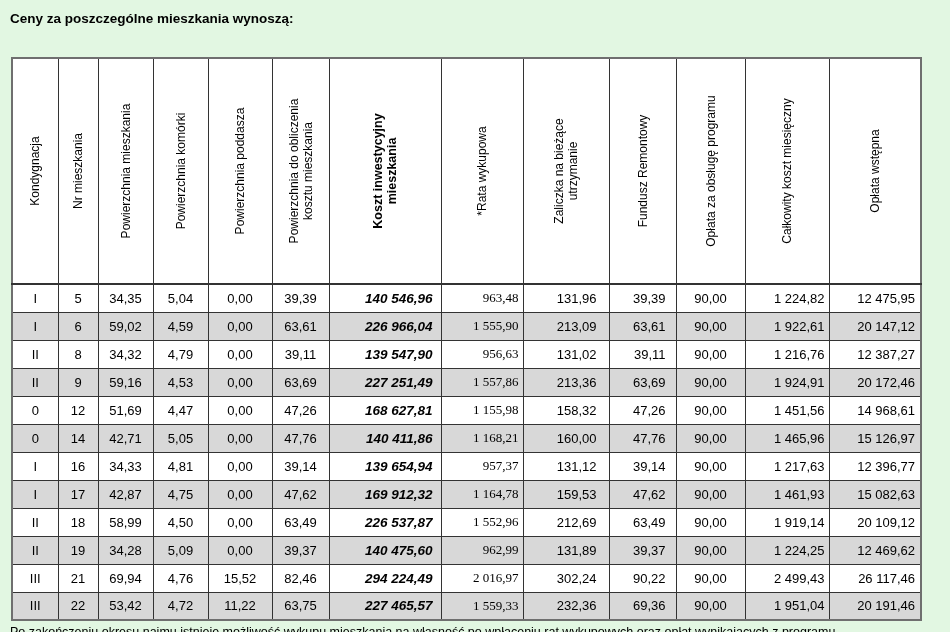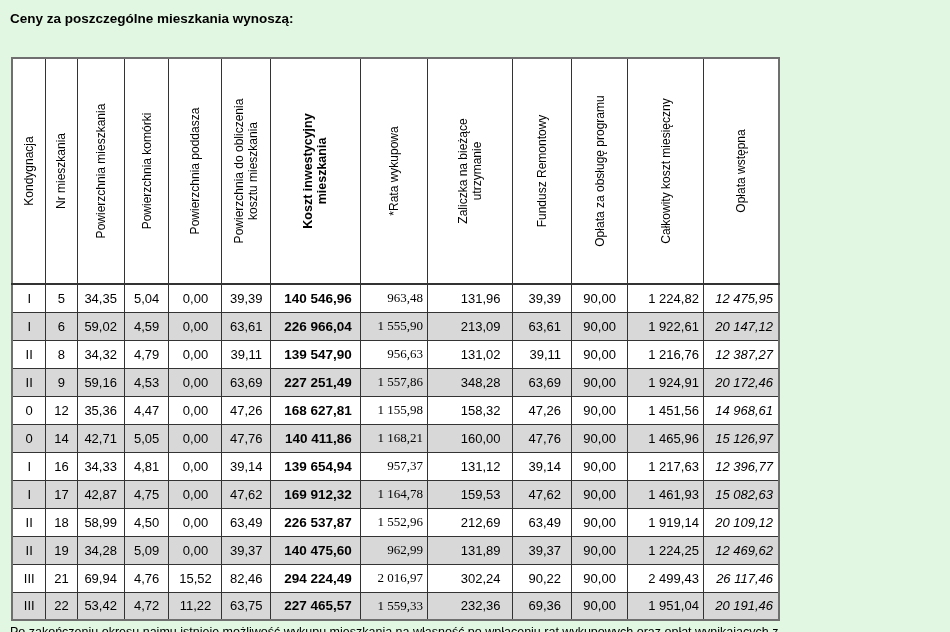--- a/index.html
+++ b/index.html
@@ -2,21 +2,21 @@
 <html><head>
 <meta charset="utf-8">
 <style>
   html, body { margin: 0; padding: 0; }
   body {
     width: 950px; height: 632px;
     background: #e2f7e2;
     font-family: "Liberation Sans", sans-serif;
     color: #000;
   }
-  .page { position: relative; width: 780px; height: 632px; overflow: hidden; }
+  .page { position: relative; width: 950px; height: 632px; overflow: hidden; }
 
   .title {
     position: absolute; left: 10px; top: 11px;
     font-size: 13.5px; font-weight: bold;
   }
 
   table.price-table {
     position: absolute; left: 11px; top: 57px;
     border-collapse: collapse; table-layout: fixed;
     background: #ffffff;
@@ -41,26 +41,26 @@
 
   .price-table tbody tr { height: 28px; }
   .price-table tbody tr:nth-child(even) td { background: #d8d8d8; }
   .price-table td {
     font-size: 13px; padding: 0; vertical-align: middle;
     background: #ffffff;
   }
 
   td.al-c { text-align: center; }
   td.al-r { text-align: right; }
-  td.c6 { font-weight: bold; font-size: 13.5px; padding-right: 8px; }
+  td.c6 { font-weight: bold; font-size: 13.5px; padding-right: 8px; font-style: italic; }
   td.c7 { padding-right: 4px; font-family: Liberation Serif, serif; }
   td.c8 { padding-right: 12px; padding-left: 32px; }
   td.c9 { padding-right: 10px; }
   td.c11 { padding-right: 4px; padding-left: 16px; }
-  td.c12 { padding-right: 5px; font-style: italic; }
+  td.c12 { padding-right: 5px; }
 
   .footnote-clip {
     position: absolute; left: 10px; top: 627px;
     width: 930px; height: 5px; overflow: hidden;
   }
   .footnote-text {
     font-size: 12.5px; line-height: 16px; margin-top: -3px;
     white-space: nowrap;
   }
 </style>
@@ -181,30 +181,30 @@
         </tr>
         <tr>
           <td class="al-c c0">II</td>
           <td class="al-c c1">9</td>
           <td class="al-c c2">59,16</td>
           <td class="al-c c3">4,53</td>
           <td class="al-c c4">0,00</td>
           <td class="al-c c5">63,69</td>
           <td class="al-r c6">227 251,49</td>
           <td class="al-r c7">1 557,86</td>
-          <td class="al-r c8">348,28</td>
+          <td class="al-r c8">213,36</td>
           <td class="al-r c9">63,69</td>
           <td class="al-c c10">90,00</td>
           <td class="al-r c11">1 924,91</td>
           <td class="al-r c12">20 172,46</td>
         </tr>
         <tr>
           <td class="al-c c0">0</td>
           <td class="al-c c1">12</td>
-          <td class="al-c c2">35,36</td>
+          <td class="al-c c2">51,69</td>
           <td class="al-c c3">4,47</td>
           <td class="al-c c4">0,00</td>
           <td class="al-c c5">47,26</td>
           <td class="al-r c6">168 627,81</td>
           <td class="al-r c7">1 155,98</td>
           <td class="al-r c8">158,32</td>
           <td class="al-r c9">47,26</td>
           <td class="al-c c10">90,00</td>
           <td class="al-r c11">1 451,56</td>
           <td class="al-r c12">14 968,61</td>

